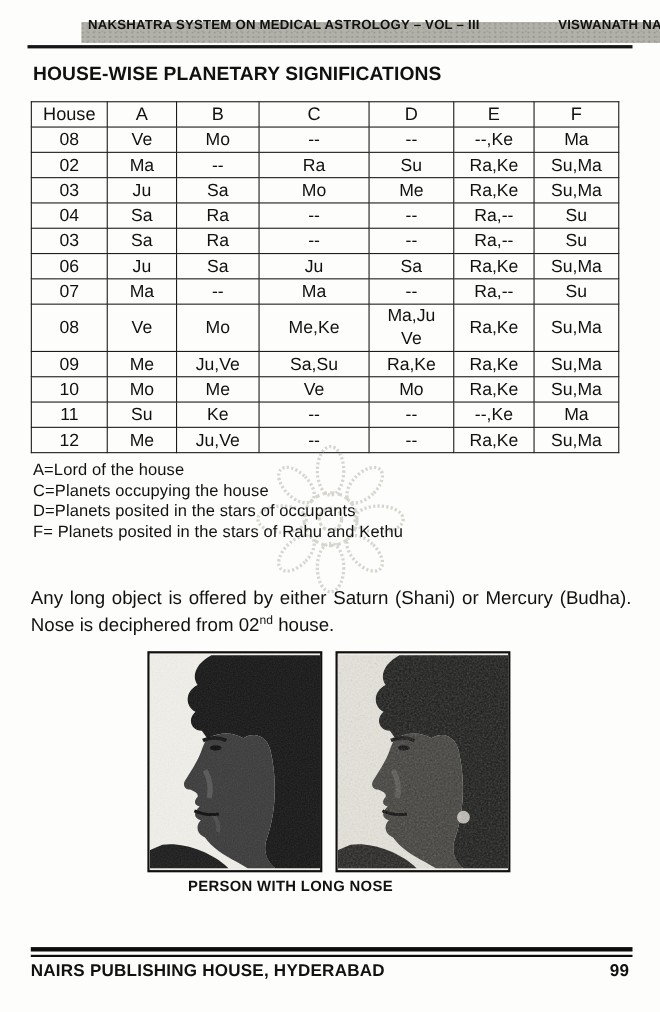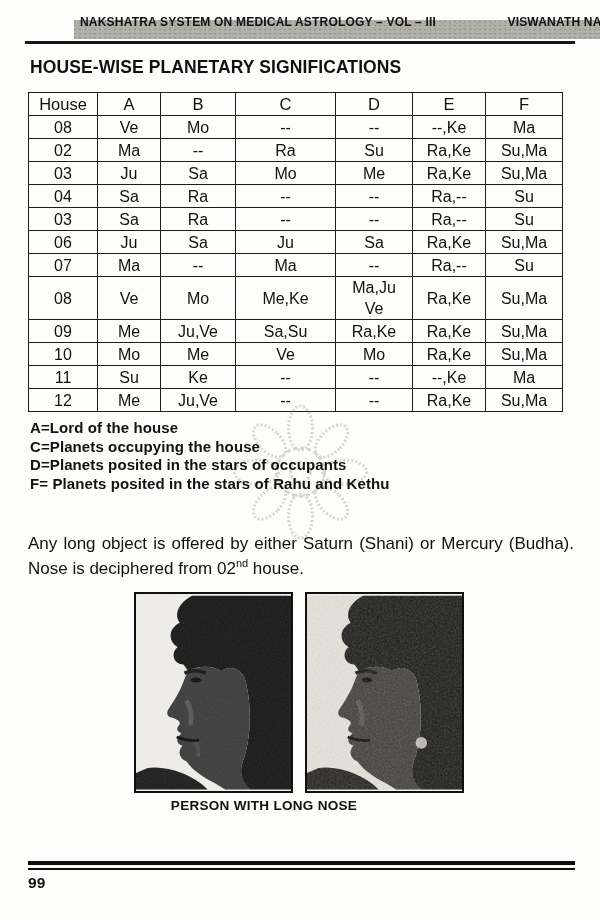--- a/index.html
+++ b/index.html
@@ -68,21 +68,21 @@
     font-weight: normal;
     white-space: pre-line;
     line-height: 21px;
   }
   .sig-table th { font-size: 16.5px; }
   
   .legend {
     position: absolute;
     left: 30px; top: 419px;
     font-size: 15px;
-    font-weight: bold;
+    font-weight: normal;
     line-height: 18.6px;
     letter-spacing: 0.1px;
     z-index: 2;
   }
   .watermark {
     position: absolute;
     left: 228px; top: 402px;
     width: 145px; height: 140px;
     opacity: 0.55;
     z-index: 1;
@@ -378,16 +378,17 @@
         <rect width="160" height="200" filter="url(#grainB)" opacity="0.28"></rect>
       </svg>
     </div>
 
   </div>
 
   <div class="figure-caption">PERSON WITH LONG NOSE</div>
 
   <div class="footer-rule"></div>
   <div class="footer-text">
+    <span>NAIRS PUBLISHING HOUSE, HYDERABAD</span>
     <span>99</span>
   </div>
 
 </div>
 
 </body></html>

